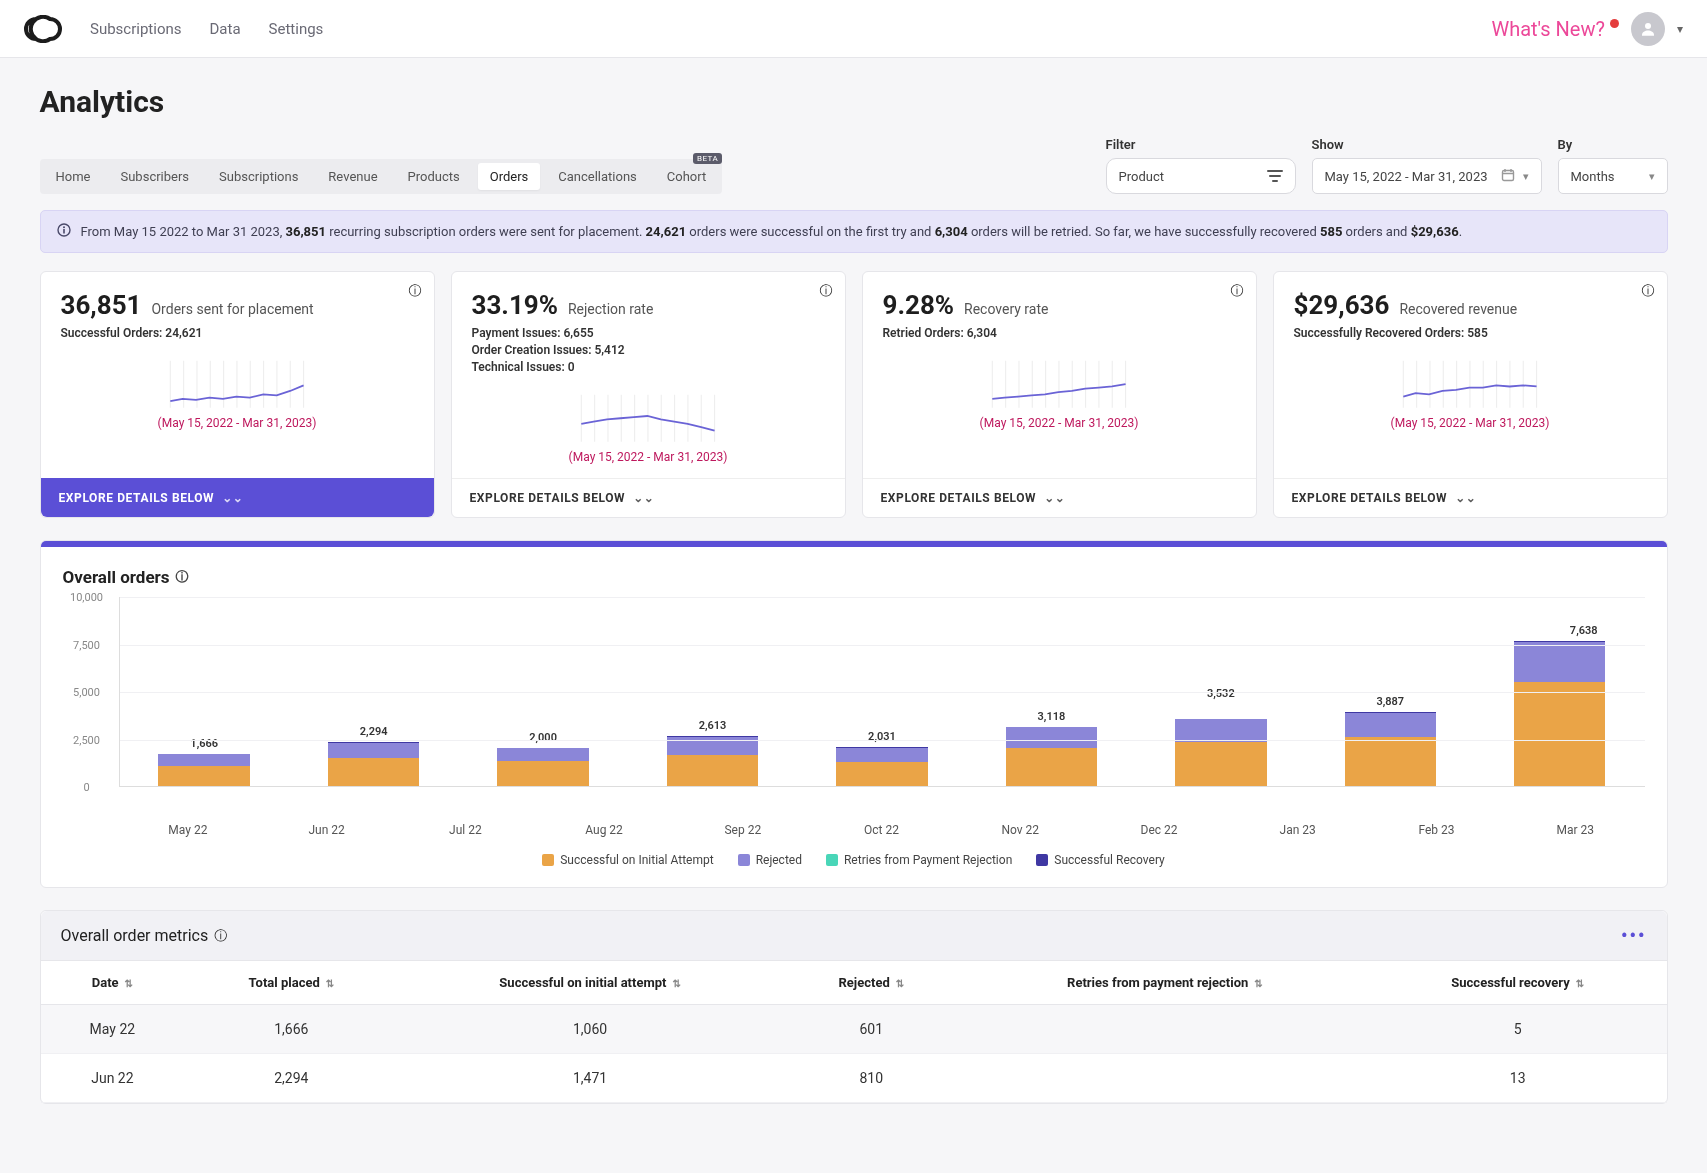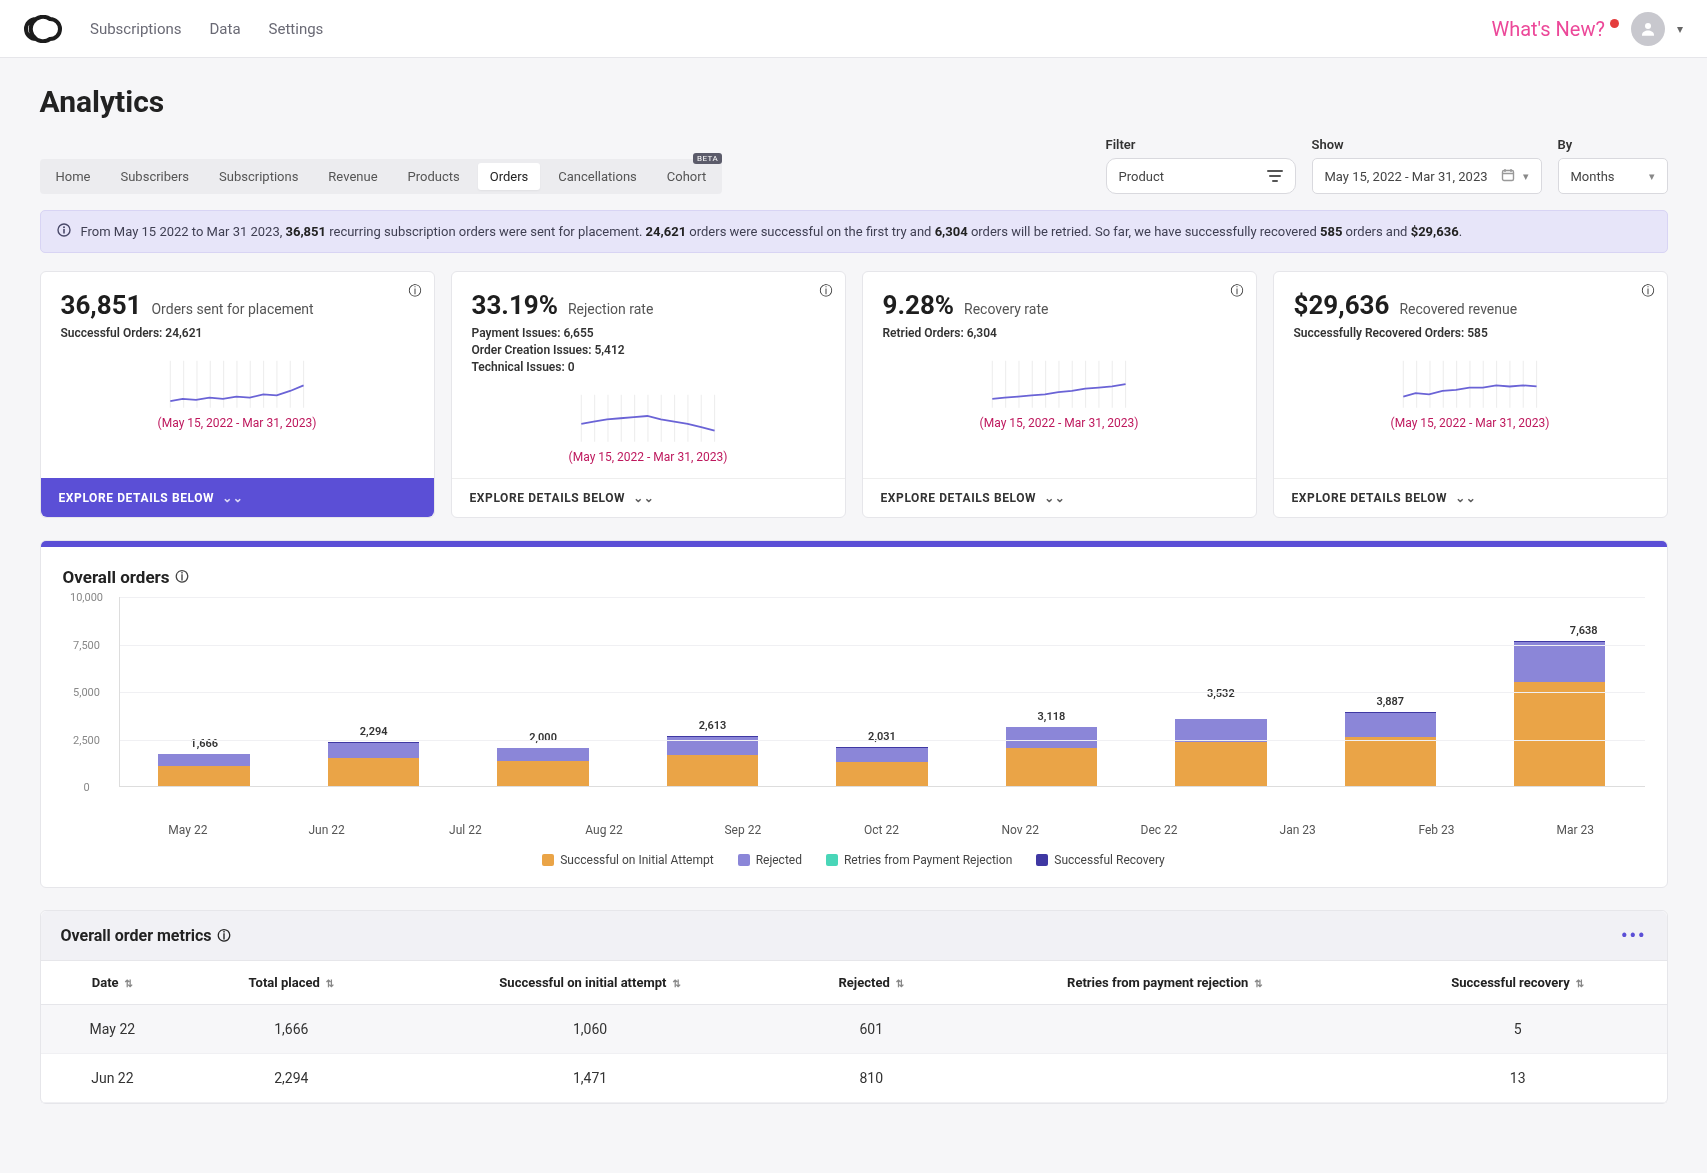--- a/index.html
+++ b/index.html
@@ -131,21 +131,21 @@
   .legend-item { font-size:12px; color:#444; display:flex; align-items:center; gap:6px;}
   .sw { width:12px; height:12px; border-radius:2px; display:inline-block;}
   .sw.orange{background:#eaa447;} .sw.purple{background:#8b86d8;} .sw.teal{background:#49d6b8;} .sw.dark{background:#3f38a3;}
 
   
   .table-panel { background:#fff; border:1px solid #e6e6ea; border-radius:6px; }
   .table-head {
     background:#f1f1f5; padding:14px 20px; display:flex; justify-content:space-between; align-items:center;
     border-bottom:1px solid #e6e6ea; border-radius:6px 6px 0 0;
   }
-  .table-head h3 { font-size:16px; font-weight:700; display:flex; align-items:center; gap:6px;}
+  .table-head h3 { font-size:16px; font-weight:400; display:flex; align-items:center; gap:6px;}
   .dots-menu { color:#5b4fd6; font-size:18px; cursor:pointer; letter-spacing:2px; font-weight:700;}
   table { width:100%; border-collapse:collapse; }
   thead th {
     background:#fff; border-bottom:1px solid #e6e6ea; padding:14px 18px;
     font-size:13px; font-weight:700; color:#222; text-align:center; position:relative;
   }
   thead th .sort { color:#888; font-size:10px; margin-left:6px; cursor:pointer;}
   tbody td { padding:16px 18px; font-size:14px; color:#333; text-align:center; border-bottom:1px solid #f0f0f3;}
   tbody tr:nth-child(odd){ background:#f7f7f9; }
 

